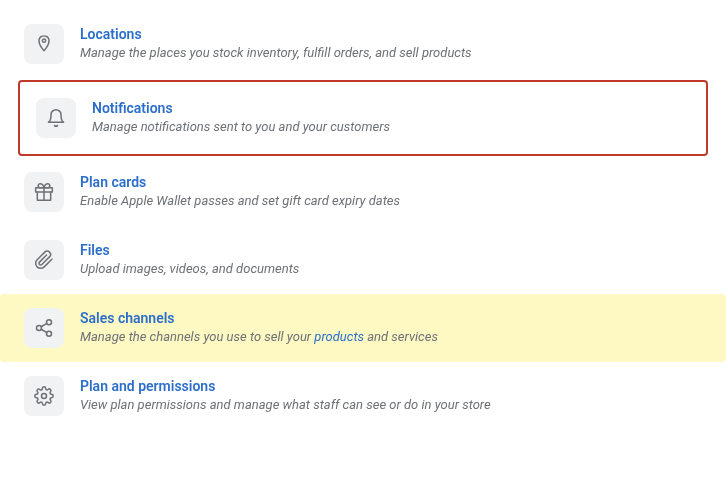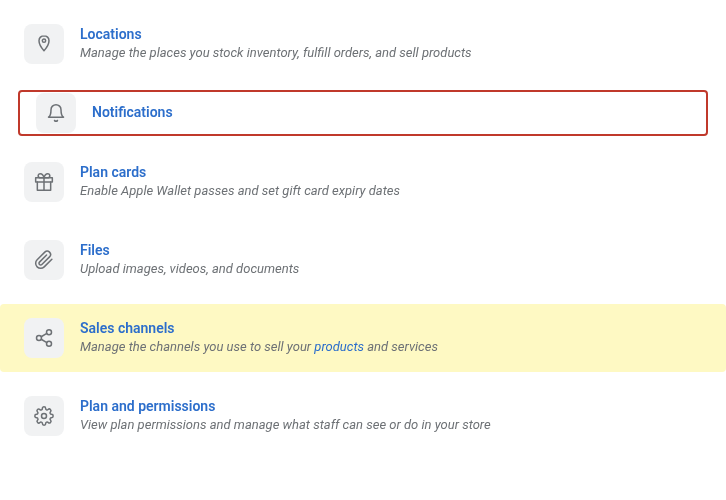--- a/index.html
+++ b/index.html
@@ -7,37 +7,36 @@
       font-family: -apple-system, BlinkMacSystemFont, 'Segoe UI', Roboto, sans-serif;
       background: #fff;
       width: 726px;
       min-height: 500px;
       padding: 10px 0;
     }
 
     .settings-list {
       display: flex;
       flex-direction: column;
-      gap: 10px;
     }
 
     .settings-item {
       display: flex;
       align-items: center;
       padding: 14px 24px;
       cursor: pointer;
       border-radius: 4px;
       position: relative;
     }
 
     .settings-item.notification-item {
       border: 2px solid #c0392b;
       border-radius: 4px;
       margin: 2px 18px;
-      padding: 1px 16px;
+      padding: 16px 16px;
     }
 
     .icon-wrapper {
       width: 40px;
       height: 40px;
       background: #f1f2f3;
       border-radius: 8px;
       display: flex;
       align-items: center;
       justify-content: center;
@@ -107,20 +106,21 @@
 
   <div class="settings-item notification-item">
     <div class="icon-wrapper">
       <svg viewBox="0 0 24 24">
         <path d="M18 8A6 6 0 0 0 6 8c0 7-3 9-3 9h18s-3-2-3-9"></path>
         <path d="M13.73 21a2 2 0 0 1-3.46 0"></path>
       </svg>
     </div>
     <div class="item-content">
       <span class="item-title">Notifications</span>
+      <span class="item-description">Manage notifications sent to you and your customers</span>
     </div>
   </div>
 
   <div class="settings-item plain-item">
     <div class="icon-wrapper">
       <svg viewBox="0 0 24 24">
         <polyline points="20 12 20 22 4 22 4 12"></polyline>
         <rect x="2" y="7" width="20" height="5"></rect>
         <line x1="12" y1="22" x2="12" y2="7"></line>
         <path d="M12 7H7.5a2.5 2.5 0 0 1 0-5C11 2 12 7 12 7z"></path>

